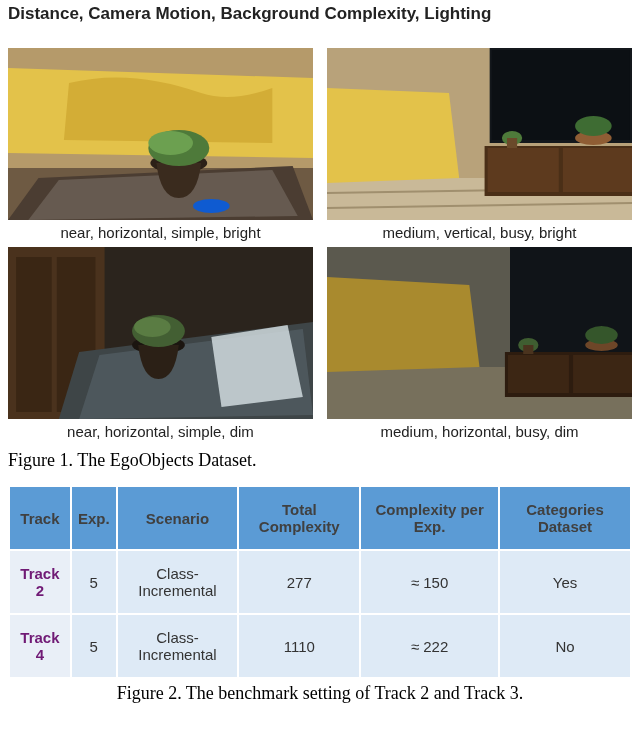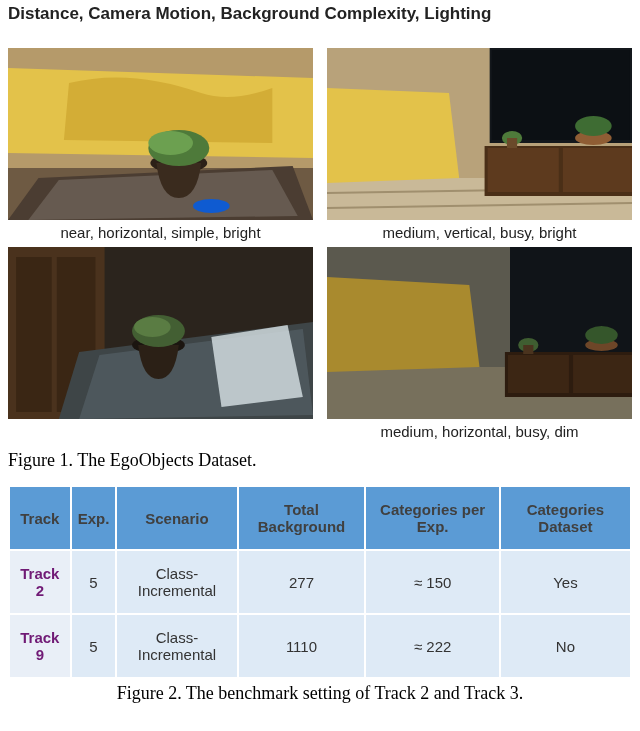--- a/index.html
+++ b/index.html
@@ -148,20 +148,21 @@
 
         <polygon points="200,90 275,78 290,150 210,160" fill="#d8e2e6" opacity="0.8"></polygon>
 
         <ellipse cx="148" cy="98" rx="26" ry="9" fill="#1b1510"></ellipse>
         <path d="M128 98 Q132 132 148 132 Q164 132 168 98 Z" fill="#2b2016"></path>
 
         <ellipse cx="148" cy="84" rx="26" ry="16" fill="#435f33"></ellipse>
         <ellipse cx="142" cy="80" rx="18" ry="10" fill="#5a7c43"></ellipse>
       </svg>
     </div>
+    <div class="cap">near, horizontal, simple, dim</div>
   </div>
 
   <div class="cell">
     <div class="thumb">
       <svg viewBox="0 0 300 172" width="100%" height="172" preserveAspectRatio="none">
         <rect x="0" y="0" width="300" height="172" fill="#5b594e"></rect>
         <rect x="180" y="0" width="120" height="105" fill="#101418"></rect>
         <rect x="0" y="120" width="300" height="52" fill="#77705c"></rect>
 
         <path d="M0 30 L140 38 L150 120 L0 125 Z" fill="#a98a2e"></path>
@@ -183,36 +184,36 @@
 </div>
 
 <div class="fig-caption">Figure 1. The EgoObjects Dataset.</div>
 
 <table class="data">
   <thead>
     <tr>
       <th>Track</th>
       <th>Exp.</th>
       <th>Scenario</th>
-      <th>Total Background</th>
-      <th>Categories per Exp.</th>
+      <th>Total Complexity</th>
+      <th>Complexity per Exp.</th>
       <th>Categories Dataset</th>
     </tr>
   </thead>
   <tbody>
     <tr>
       <td class="rowhead">Track 2</td>
       <td>5</td>
       <td>Class-Incremental</td>
       <td>277</td>
       <td>≈ 150</td>
       <td>Yes</td>
     </tr>
     <tr>
-      <td class="rowhead">Track 9</td>
+      <td class="rowhead">Track 4</td>
       <td>5</td>
       <td>Class-Incremental</td>
       <td>1110</td>
       <td>≈ 222</td>
       <td>No</td>
     </tr>
   </tbody>
 </table>
 
 <div class="fig2-caption">Figure 2. The benchmark setting of Track 2 and Track 3.</div>

